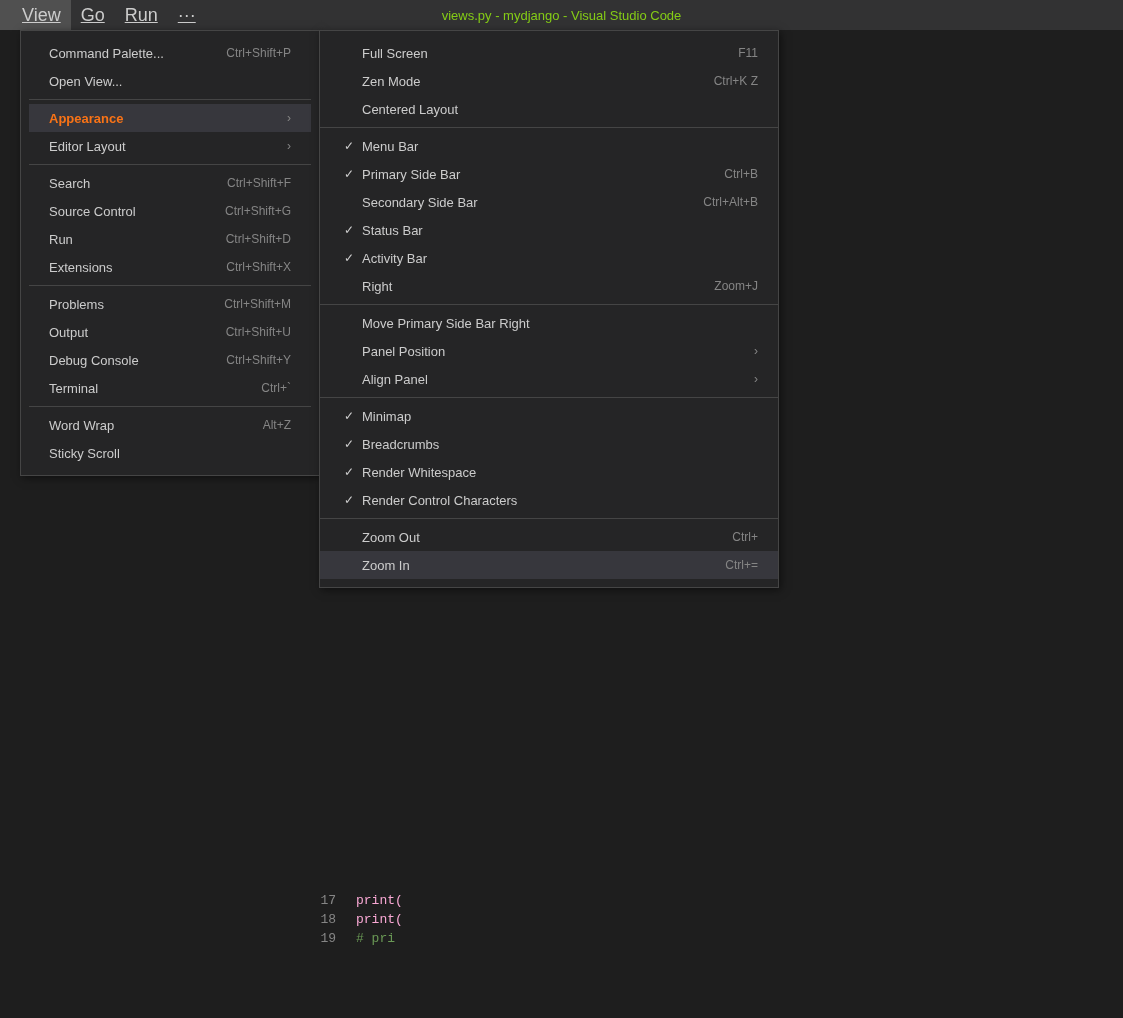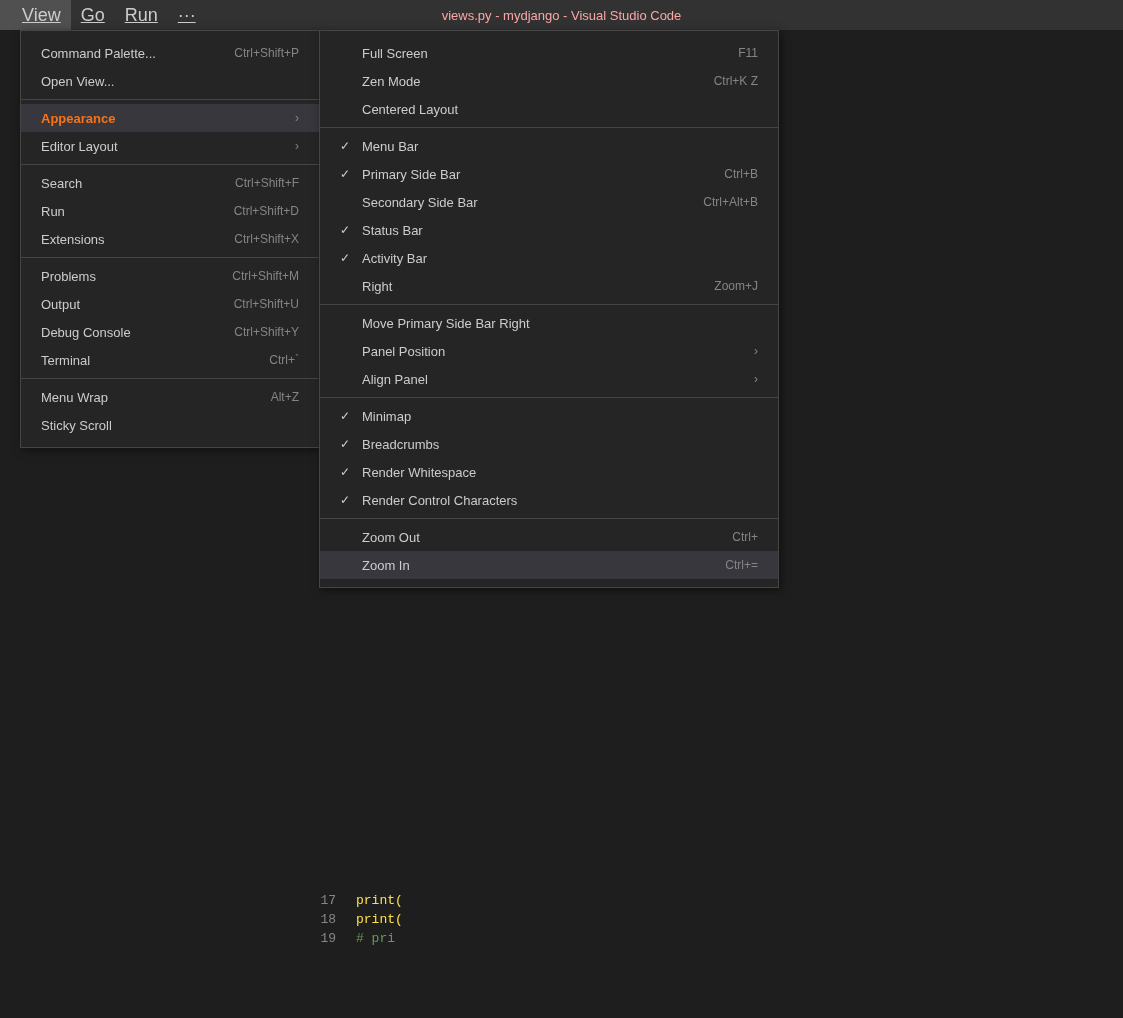--- a/index.html
+++ b/index.html
@@ -40,39 +40,39 @@
     .menu-item:hover, .menu-item.active {
       background: #505050;
     }
     .menu-item.active {
       background: #505050;
     }
     .title-text {
       position: absolute;
       left: 50%;
       transform: translateX(-50%);
-      color: #fca5a5;
+      color: #84cc16;
       font-size: 13px;
     }
 
     
     .dropdown-container {
       position: absolute;
       top: 30px;
       left: 20px;
       display: flex;
       z-index: 100;
     }
 
     
     .primary-menu {
       background: #252526;
       border: 1px solid #454545;
       min-width: 300px;
-      padding: 4px 0;
+      padding: 4px 8px;
       box-shadow: 2px 2px 8px rgba(0,0,0,0.5);
     }
 
     .menu-section {
       border-bottom: 1px solid #454545;
       padding: 4px 0;
     }
     .menu-section:last-child {
       border-bottom: none;
     }
@@ -137,20 +137,21 @@
       height: 28px;
     }
     .sec-row.active-item {
       background: #37373d;
     }
 
     .sec-row-left {
       display: flex;
       align-items: center;
       gap: 8px;
+      text-align: right;
     }
     .checkmark {
       color: #cccccc;
       font-size: 12px;
       width: 14px;
       display: inline-block;
     }
     .checkmark.empty {
       width: 14px;
     }
@@ -189,21 +190,21 @@
       font-family: 'Courier New', monospace;
       font-size: 13px;
       min-width: 30px;
       text-align: right;
       margin-right: 20px;
     }
     .code-text {
       font-family: 'Courier New', monospace;
       font-size: 13px;
     }
-    .code-text.yellow { color: #fde047; }
+    .code-text.yellow { color: #f9a8d4; }
     .code-text.gray { color: #6a9955; }
   </style>
 </head>
 <body>
 
 <div class="title-bar">
   <div class="menu-bar">
     <div class="menu-item" style="padding: 0 6px;"></div>
     <div class="menu-item active">View</div>
     <div class="menu-item">Go</div>
@@ -255,20 +256,24 @@
         <span class="menu-row-arrow">›</span>
       </div>
     </div>
 
     <div class="menu-section">
       <div class="menu-row">
         <span class="menu-row-label">Search</span>
         <span class="menu-row-shortcut">Ctrl+Shift+F</span>
       </div>
       <div class="menu-row">
+        <span class="menu-row-label">Source Control</span>
+        <span class="menu-row-shortcut">Ctrl+Shift+G</span>
+      </div>
+      <div class="menu-row">
         <span class="menu-row-label">Run</span>
         <span class="menu-row-shortcut">Ctrl+Shift+D</span>
       </div>
       <div class="menu-row">
         <span class="menu-row-label">Extensions</span>
         <span class="menu-row-shortcut">Ctrl+Shift+X</span>
       </div>
     </div>
 
     <div class="menu-section">
@@ -285,21 +290,21 @@
         <span class="menu-row-shortcut">Ctrl+Shift+Y</span>
       </div>
       <div class="menu-row">
         <span class="menu-row-label">Terminal</span>
         <span class="menu-row-shortcut">Ctrl+`</span>
       </div>
     </div>
 
     <div class="menu-section" style="border-bottom:none;">
       <div class="menu-row">
-        <span class="menu-row-label">Menu Wrap</span>
+        <span class="menu-row-label">Word Wrap</span>
         <span class="menu-row-shortcut">Alt+Z</span>
       </div>
       <div class="menu-row">
         <span class="menu-row-label">Sticky Scroll</span>
         <span class="menu-row-shortcut"></span>
       </div>
     </div>
   </div>
 
   <div class="secondary-menu">

